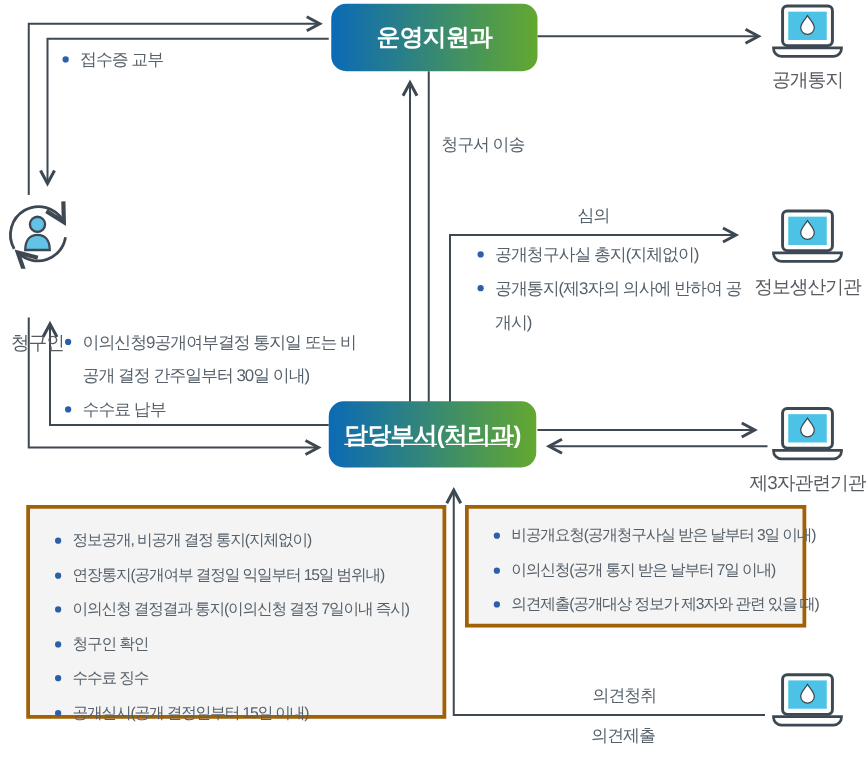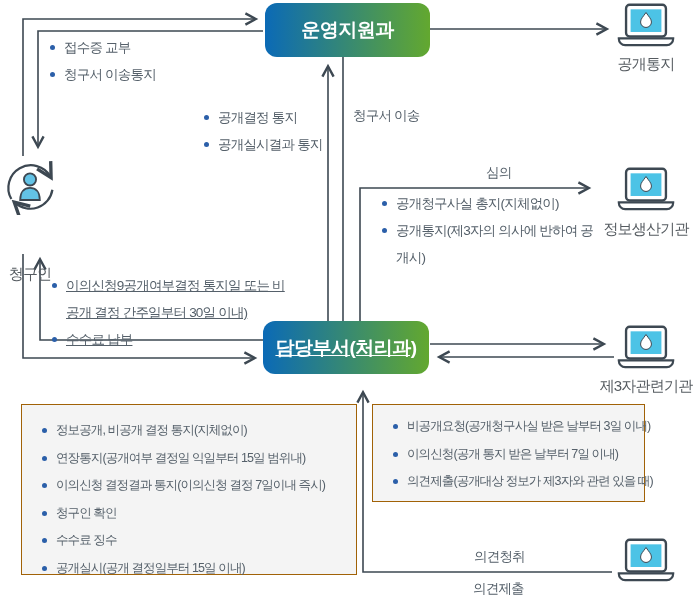--- a/index.html
+++ b/index.html
@@ -26,21 +26,21 @@
   }
   ul.bullets li{
     position:relative;padding-left:16px;line-height:27px;
   }
   ul.bullets li::before{
     content:"";position:absolute;left:2px;top:11px;width:5px;height:5px;border-radius:50%;
     background:#2b5fa9;
   }
   ul.bullets.nowrap li{white-space:nowrap;}
   .gray-box{
-    position:absolute;background:#f4f4f4;border:1px solid #a16207;box-sizing:border-box;
+    position:absolute;background:#f4f4f4;border:3px solid #a16207;box-sizing:border-box;
   }
   .gray-box ul.bullets{font-size:12.5px;letter-spacing:-0.9px;}
   .gray-box ul.bullets li{line-height:27.5px;white-space:nowrap;}
 </style>
 </head>
 <body>
 
 <div class="canvas">
 
   <svg class="wires" width="693" height="613" viewBox="0 0 693 613">
@@ -78,34 +78,29 @@
   <div class="gray-box" style="left:372px;top:404px;width:273px;height:98px;padding-left:28px;">
     <ul class="bullets" style="left:18px;top:8px;">
       <li>비공개요청(공개청구사실 받은 날부터 3일 이내)</li>
       <li>이의신청(공개 통지 받은 날부터 7일 이내)</li>
       <li>의견제출(공개대상 정보가 제3자와 관련 있을 때)</li>
     </ul>
   </div>
 
   <ul class="bullets nowrap" style="left:48px;top:34px;">
     <li>접수증 교부</li>
-    <li>청구서 이송통지</li>
   </ul>
 
-  <ul class="bullets nowrap" style="left:202px;top:104px;">
-    <li>공개결정 통지</li>
-    <li>공개실시결과 통지</li>
-  </ul>
 
   <ul class="bullets" style="left:380px;top:190px;width:218px;">
     <li>공개청구사실 총지(지체없이)</li>
     <li>공개통지(제3자의 의사에 반하여 공개시)</li>
   </ul>
 
-  <ul class="bullets" style="left:50px;top:272px;width:245px;text-decoration:underline;">
+  <ul class="bullets" style="left:50px;top:260px;width:245px;">
     <li>이의신청9공개여부결정 통지일 또는 비공개 결정 간주일부터 30일 이내)</li>
     <li>수수료 납부</li>
   </ul>
 
   <div class="pill" style="left:265px;top:3px;width:165px;height:54px;">
     <span>운영지원과</span>
   </div>
   <div class="pill" style="left:263px;top:321px;width:166px;height:53px;text-decoration:underline;">
     <span>담당부서(처리과)</span>
   </div>
@@ -158,17 +153,17 @@
     <svg width="58" height="48" viewBox="0 0 64 52">
       <rect x="10" y="1.5" width="44" height="35" rx="4" fill="#fff" stroke="#3d4852" stroke-width="2.6"></rect>
       <rect x="15" y="6.5" width="34" height="25" fill="#4cc3e6"></rect>
       <path d="M32,10 C29,14.5 26,17 26,20.5 A6,6 0 0 0 38,20.5 C38,17 35,14.5 32,10 Z" fill="#fff" stroke="#3d4852" stroke-width="1.1"></path>
       <path d="M2,38.5 h60 v0.5 a7,7 0 0 1 -7,7 H9 a7,7 0 0 1 -7,-7 z" fill="#fff" stroke="#3d4852" stroke-width="2.4"></path>
     </svg>
   </div>
   <div class="node-label" style="left:608px;top:591px;width:76px;margin-top:36px;">생산기관</div>
 
   <div class="edge-label" style="left:353px;top:107px;">청구서 이송</div>
-  <div class="edge-label" style="left:462px;top:164px;margin-left:24px;">심의</div>
+  <div class="edge-label" style="left:462px;top:164px;">심의</div>
   <div class="edge-label" style="left:474px;top:548px;">의견청취</div>
   <div class="edge-label" style="left:473px;top:580px;">의견제출</div>
 
 </div>
 
 </body></html>

